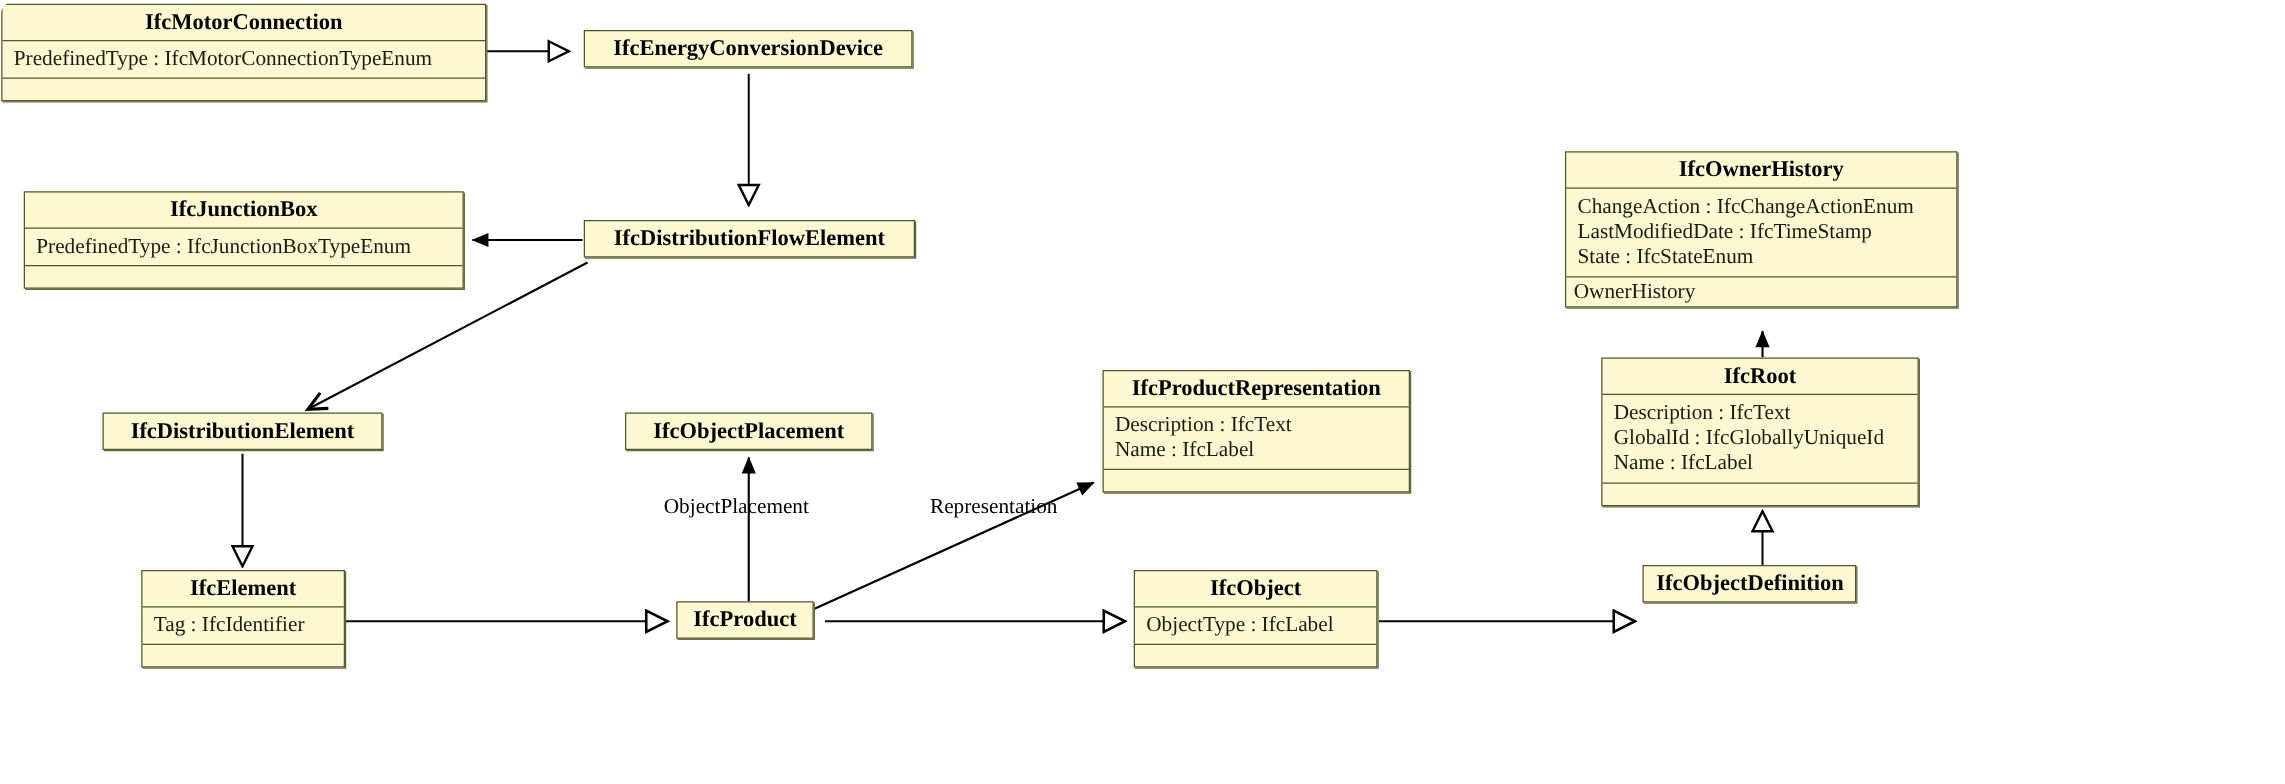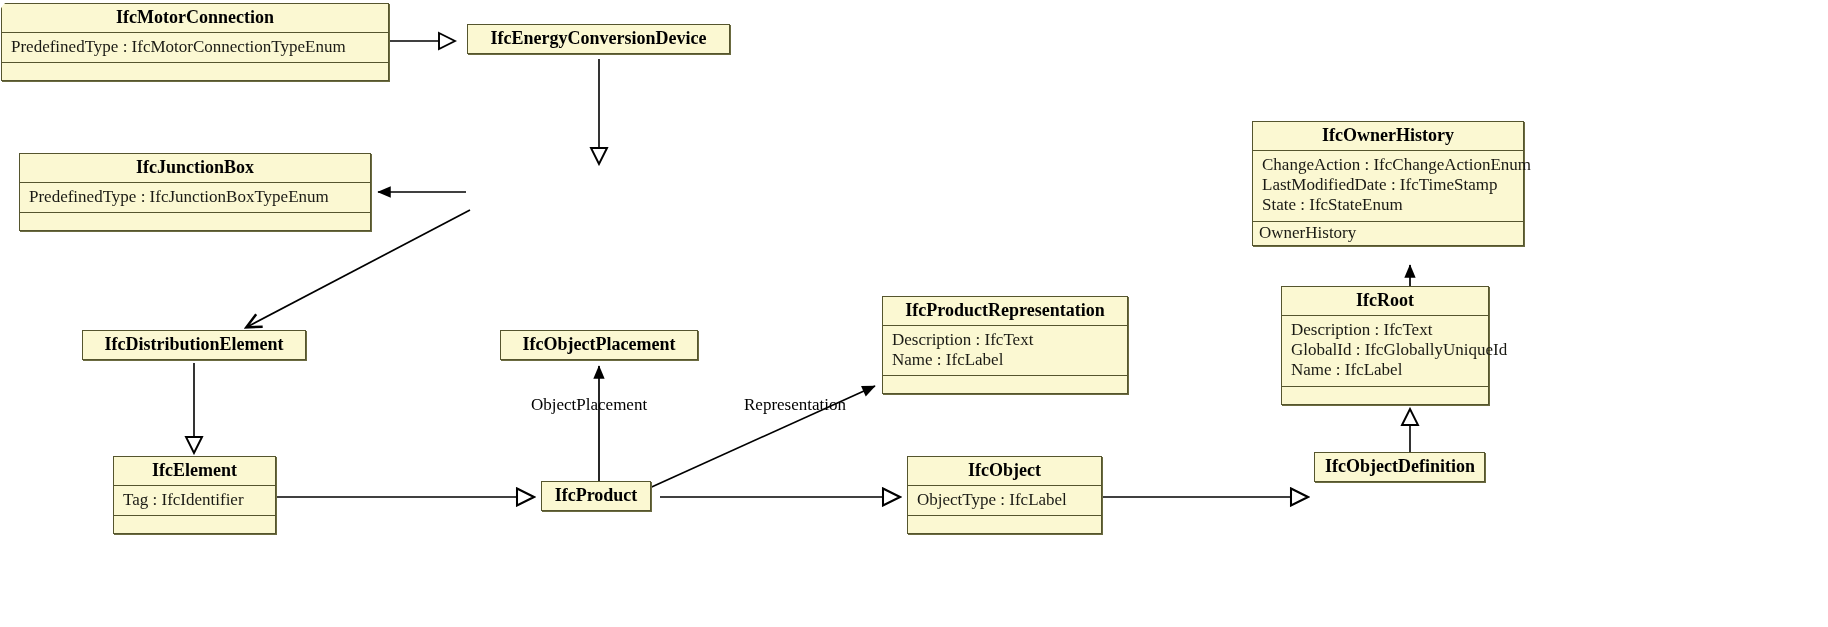--- a/index.html
+++ b/index.html
@@ -160,22 +160,25 @@
   <div class="uml-class" style="left:19px; top:153px; width:352px;">
     <div class="uml-name">IfcJunctionBox</div>
     <div class="uml-sep"></div>
     <div class="uml-attrs">
       <span class="uml-attr">PredefinedType : IfcJunctionBoxTypeEnum</span>
     </div>
     <div class="uml-sep"></div>
     <div class="uml-empty"></div>
   </div>
 
-
-  <div class="uml-class" style="left:1252px; top:121px; width:272px;">
+  <div class="uml-class" style="left:467px; top:176px; width:265px;">
+    <div class="uml-name">IfcDistributionFlowElement</div>
+  </div>
+
+  <div class="uml-class" style="left:1252px; top:121px; width:314px;">
     <div class="uml-name">IfcOwnerHistory</div>
     <div class="uml-sep"></div>
     <div class="uml-attrs">
       <span class="uml-attr">ChangeAction : IfcChangeActionEnum</span>
       <span class="uml-attr">LastModifiedDate : IfcTimeStamp</span>
       <span class="uml-attr">State : IfcStateEnum</span>
     </div>
     <div class="uml-sep"></div>
     <div class="uml-rolebox">OwnerHistory</div>
   </div>
@@ -192,21 +195,21 @@
     <div class="uml-name">IfcProductRepresentation</div>
     <div class="uml-sep"></div>
     <div class="uml-attrs">
       <span class="uml-attr">Description : IfcText</span>
       <span class="uml-attr">Name : IfcLabel</span>
     </div>
     <div class="uml-sep"></div>
     <div class="uml-empty"></div>
   </div>
 
-  <div class="uml-class" style="left:1281px; top:286px; width:208px;">
+  <div class="uml-class" style="left:1281px; top:286px; width:254px;">
     <div class="uml-name">IfcRoot</div>
     <div class="uml-sep"></div>
     <div class="uml-attrs">
       <span class="uml-attr">Description : IfcText</span>
       <span class="uml-attr">GlobalId : IfcGloballyUniqueId</span>
       <span class="uml-attr">Name : IfcLabel</span>
     </div>
     <div class="uml-sep"></div>
     <div class="uml-empty"></div>
   </div>

